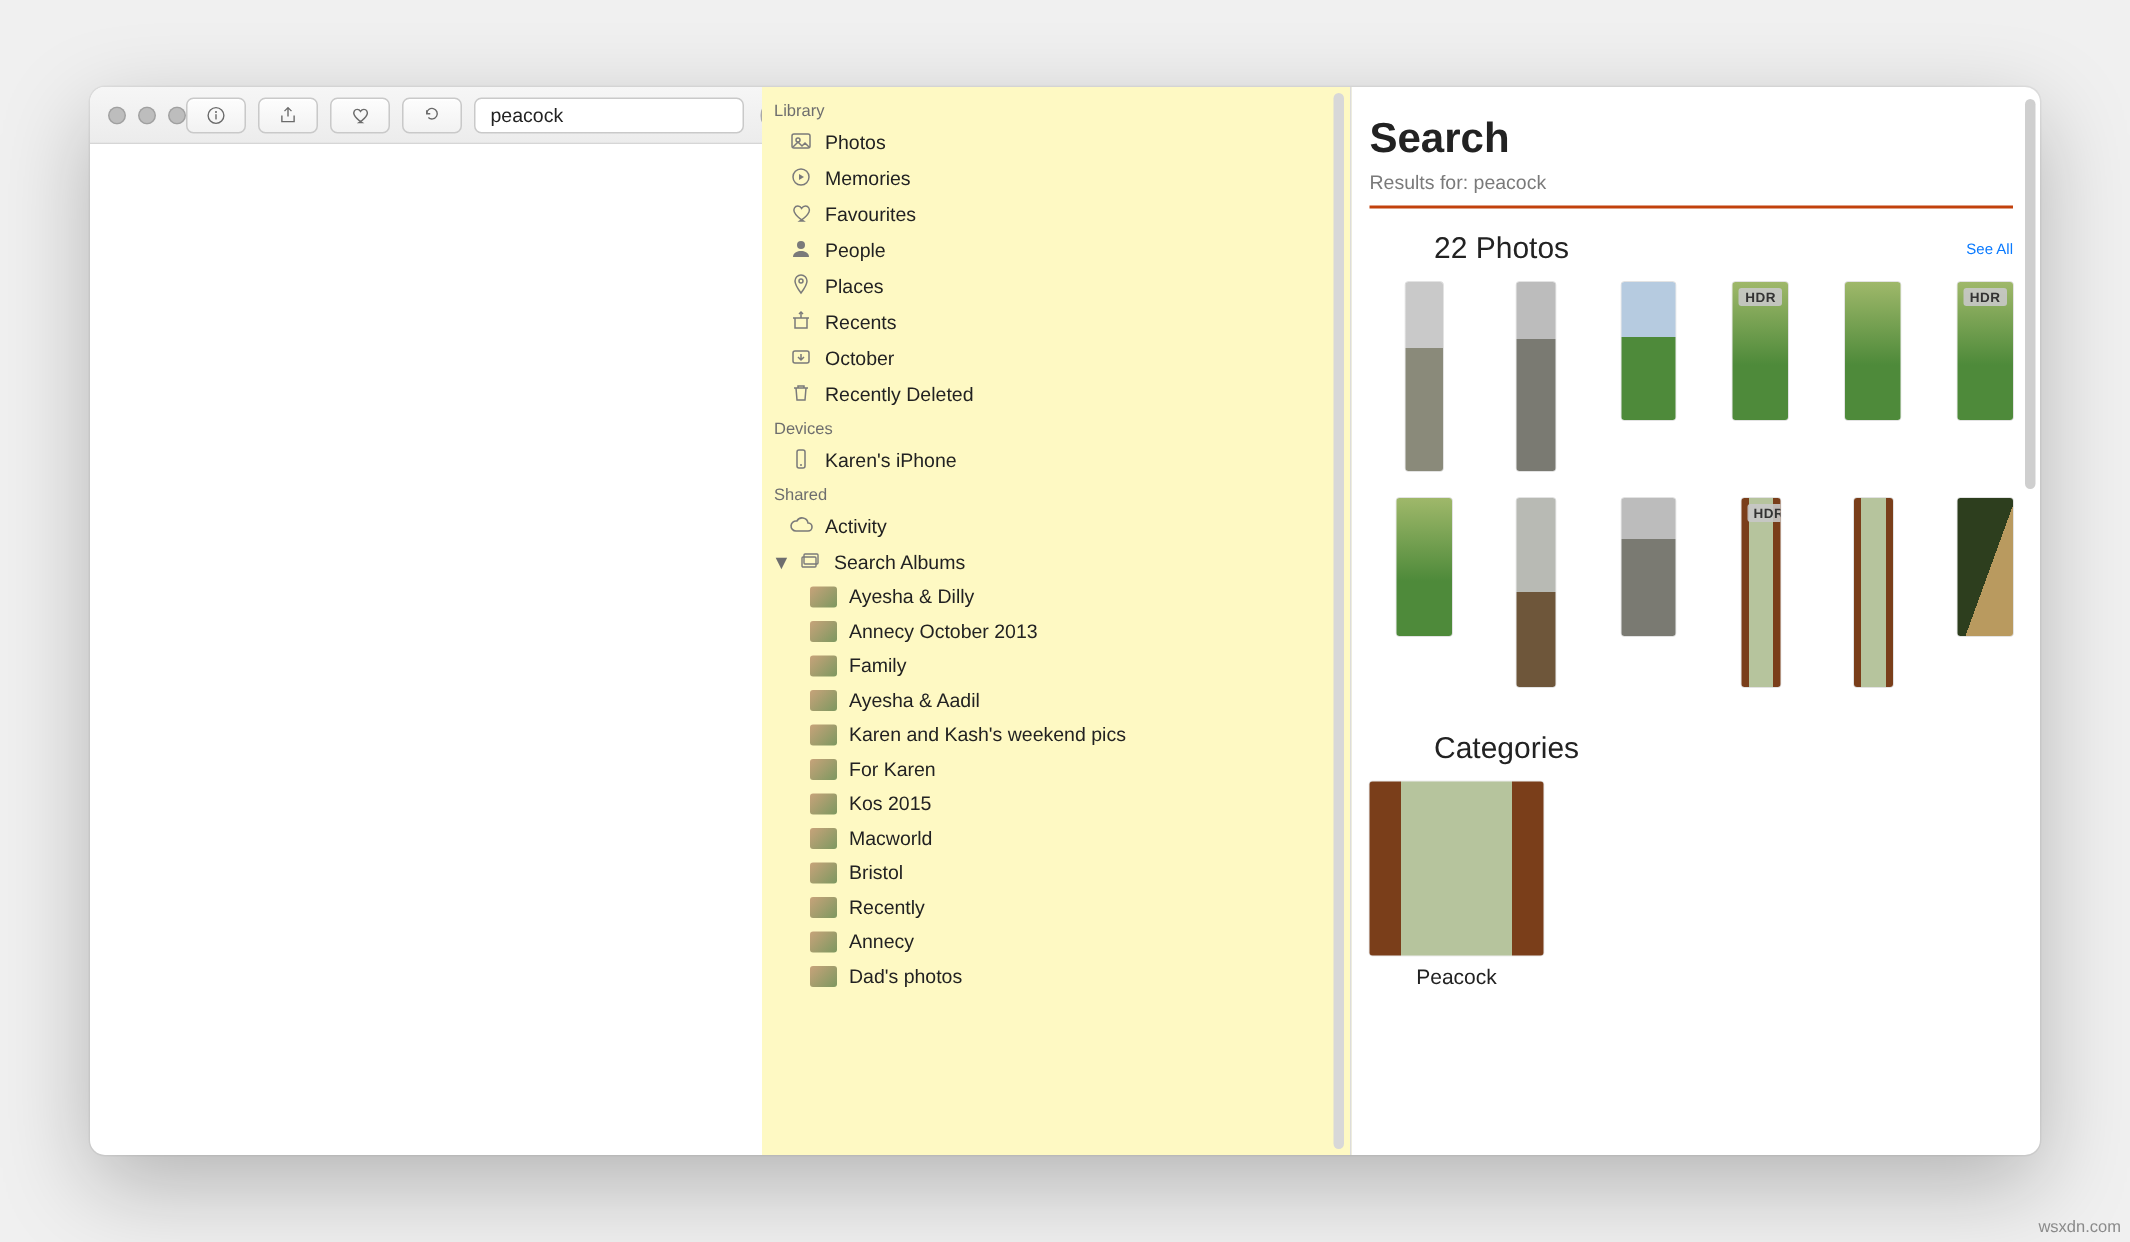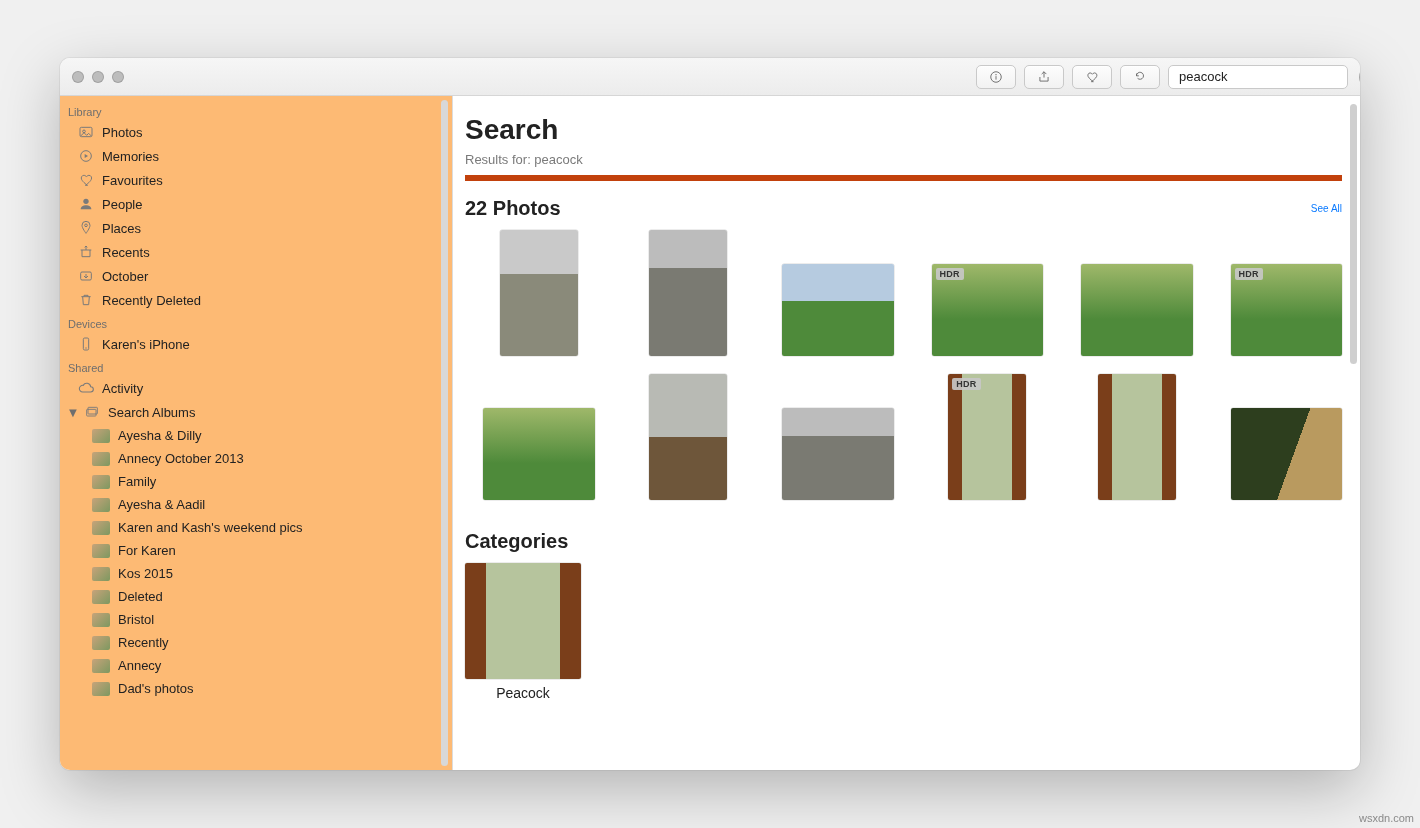--- a/index.html
+++ b/index.html
@@ -14,21 +14,21 @@
     min-height: 828px;
   }
   .window {
     width: 1300px;
     height: 712px;
     background: #fff;
     border-radius: 10px;
     box-shadow: 0 20px 60px rgba(0,0,0,0.25), 0 0 0 1px rgba(0,0,0,0.05);
     overflow: hidden;
     display: flex;
-    flex-direction: column;
+    flex-direction: row;
     position: relative;
   }
   .titlebar {
     height: 38px;
     background: linear-gradient(#f6f6f6,#ececec);
     border-bottom: 1px solid #d6d6d6;
     display: flex;
     align-items: center;
     padding: 0 12px;
     flex-shrink: 0;
@@ -67,21 +67,21 @@
     width: 14px; height: 14px; border-radius: 50%;
     background: #a9a9a9; color: #fff;
     display: flex; align-items: center; justify-content: center;
     font-size: 10px; line-height: 1;
   }
   .body {
     flex: 1; display: flex; min-height: 0;
   }
   .sidebar {
     width: 393px;
-    background: #fdba74;
+    background: #fef9c3;
     border-right: 1px solid #dcdcdc;
     overflow-y: auto;
     padding-top: 4px;
     position: relative;
   }
   .sidebar::after{
     content:"";
     position:absolute;
     right:4px; top:4px; bottom:4px;
     width:7px;
@@ -126,34 +126,34 @@
   .main::after{
     content:"";
     position:absolute;
     right:3px; top:8px;
     width:7px;
     height:260px;
     background:#cfcfcf;
     border-radius:4px;
   }
   h1.search-title { font-size: 28px; font-weight: 700; margin-bottom: 6px; }
-  .subtitle { font-size: 13px; color: #7a7a7a; padding-bottom: 8px; border-bottom: 6px solid #c2410c; margin-bottom: 16px;}
+  .subtitle { font-size: 13px; color: #7a7a7a; padding-bottom: 8px; border-bottom: 2px solid #c2410c; margin-bottom: 16px;}
   .section-row { display: flex; align-items: center; justify-content: space-between; margin-bottom: 10px; }
-  .section-row h2 { font-size: 20px; font-weight: 700; }
+  .section-row h2 { font-size: 20px; font-weight: 400; margin-left: 43px; }
   .see-all { color: #0a7aff; font-size: 10px; }
   .grid {
     display: grid;
     grid-template-columns: repeat(6, 1fr);
     gap: 18px 20px;
     margin-bottom: 30px;
   }
   .cell {
     height: 126px;
     display: flex;
-    align-items: flex-end;
+    align-items: flex-start;
     justify-content: center;
     position: relative;
     padding-left: 18px;
   }
   .photo {
     background: #888;
     border-radius: 2px;
     box-shadow: 0 0 0 0.5px rgba(0,0,0,0.15);
     position: relative;
     overflow: hidden;
@@ -374,21 +374,21 @@
           <div class="s-item sub">
             <span class="thumb-ico"></span>
             <span>For Karen</span>
           </div>
           <div class="s-item sub">
             <span class="thumb-ico"></span>
             <span>Kos 2015</span>
           </div>
           <div class="s-item sub">
             <span class="thumb-ico"></span>
-            <span>Deleted</span>
+            <span>Macworld</span>
           </div>
           <div class="s-item sub">
             <span class="thumb-ico"></span>
             <span>Bristol</span>
           </div>
           <div class="s-item sub">
             <span class="thumb-ico"></span>
             <span>Recently</span>
           </div>
           <div class="s-item sub">

